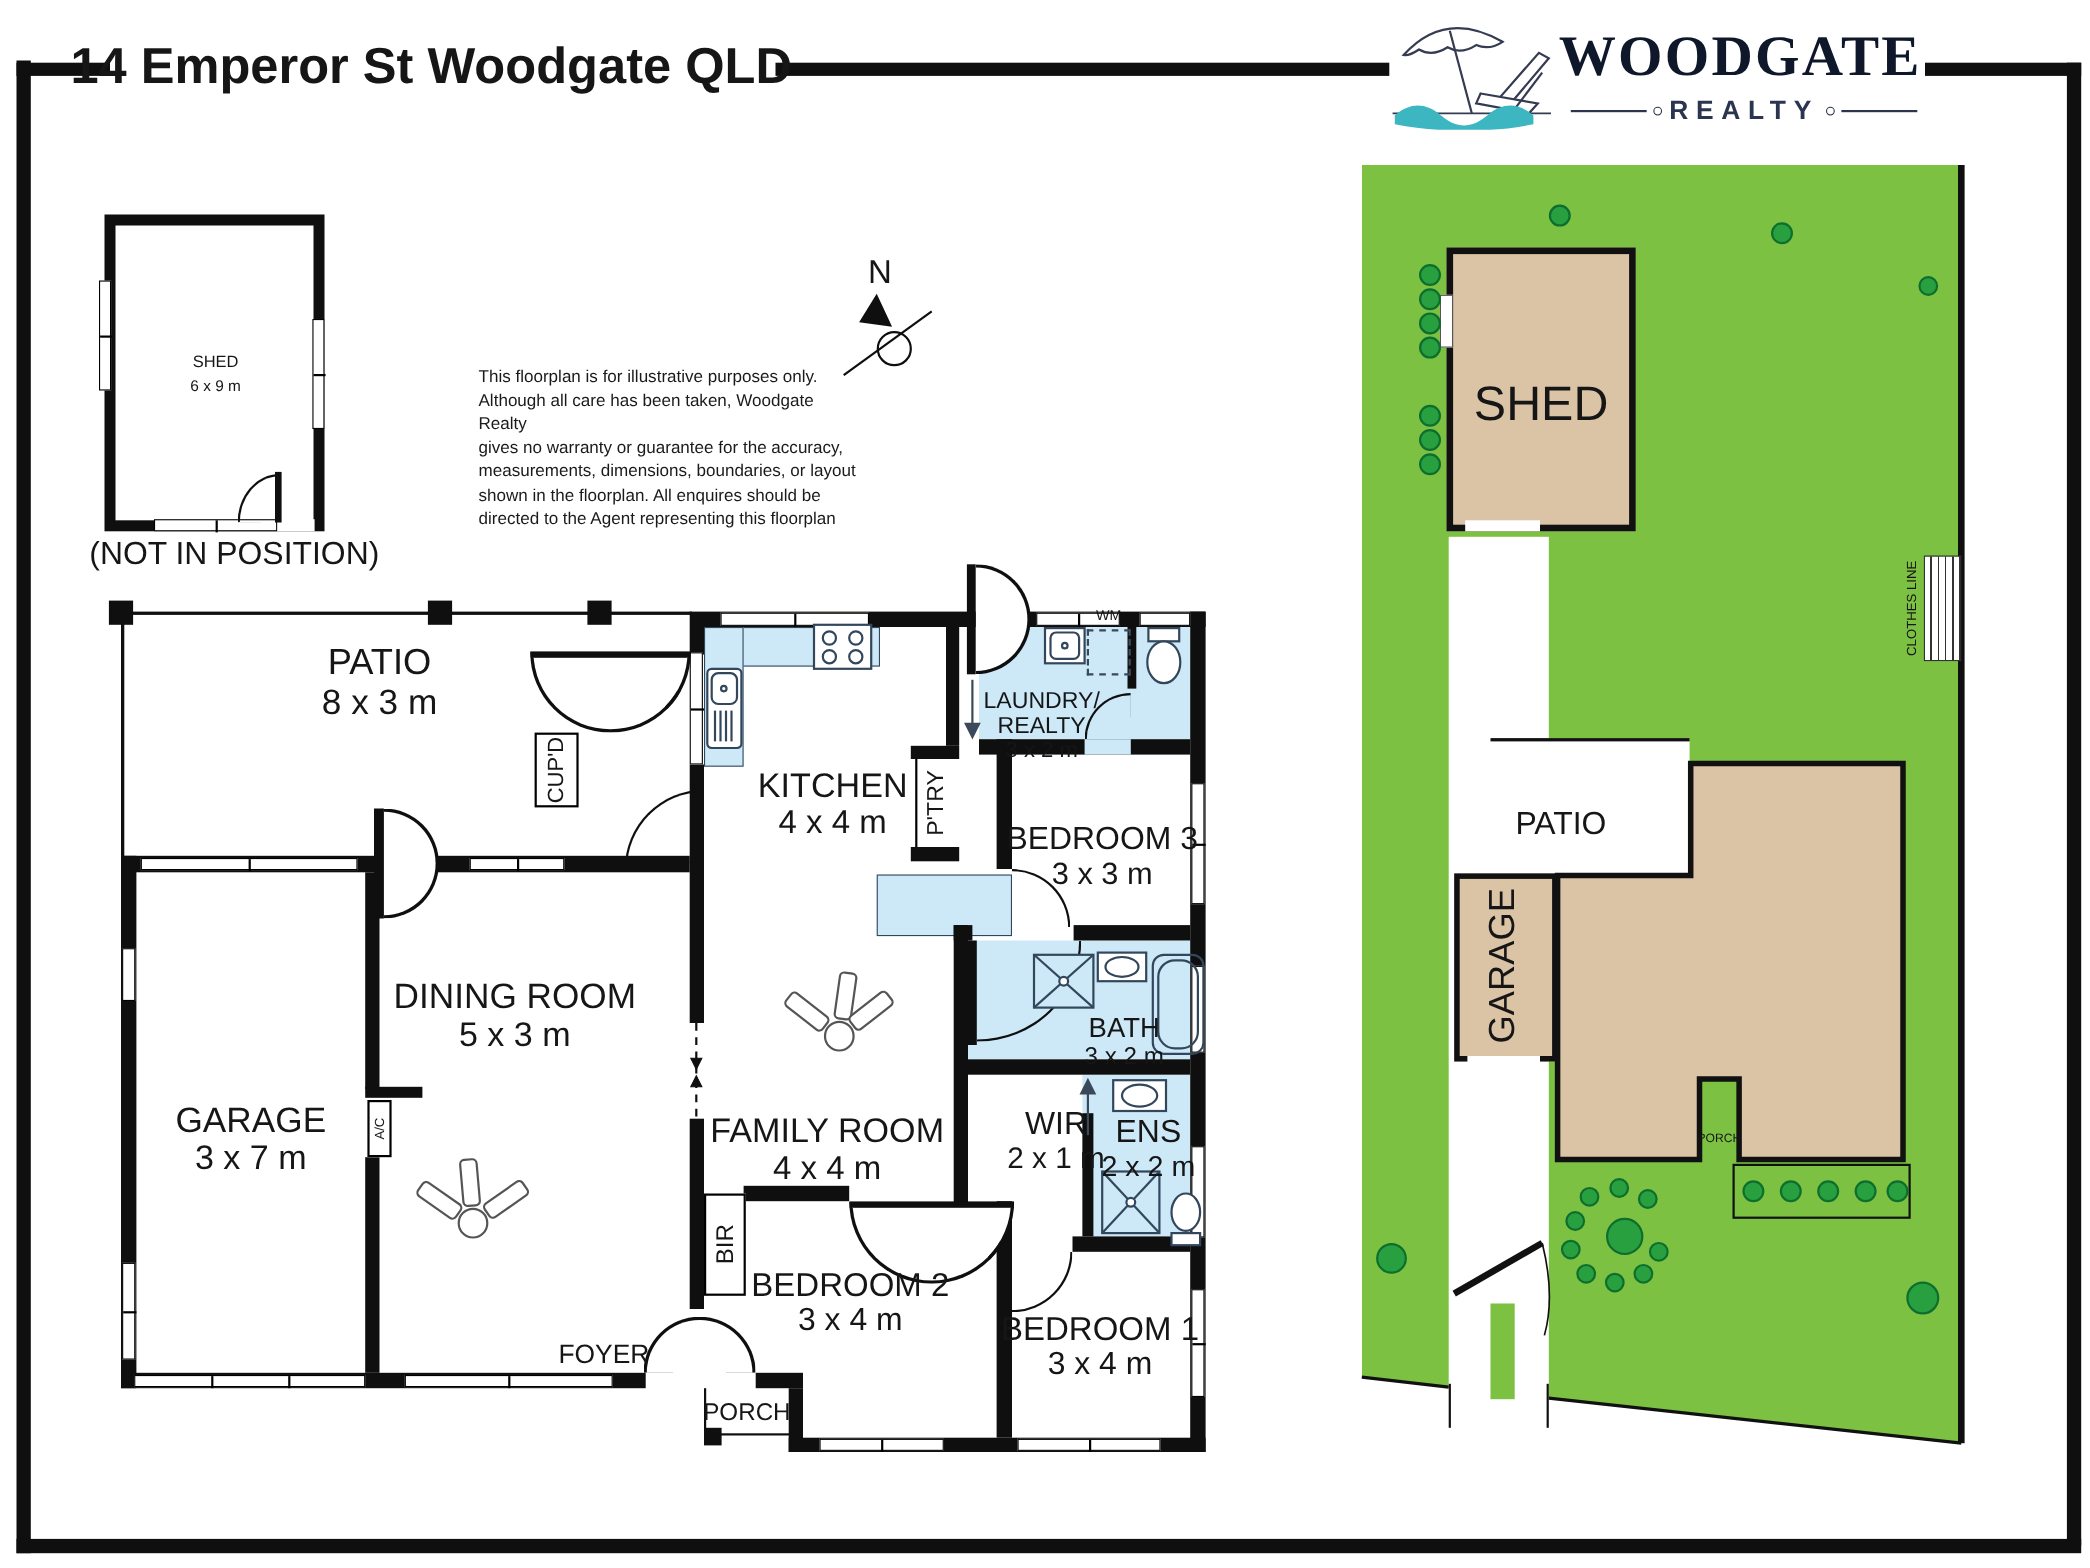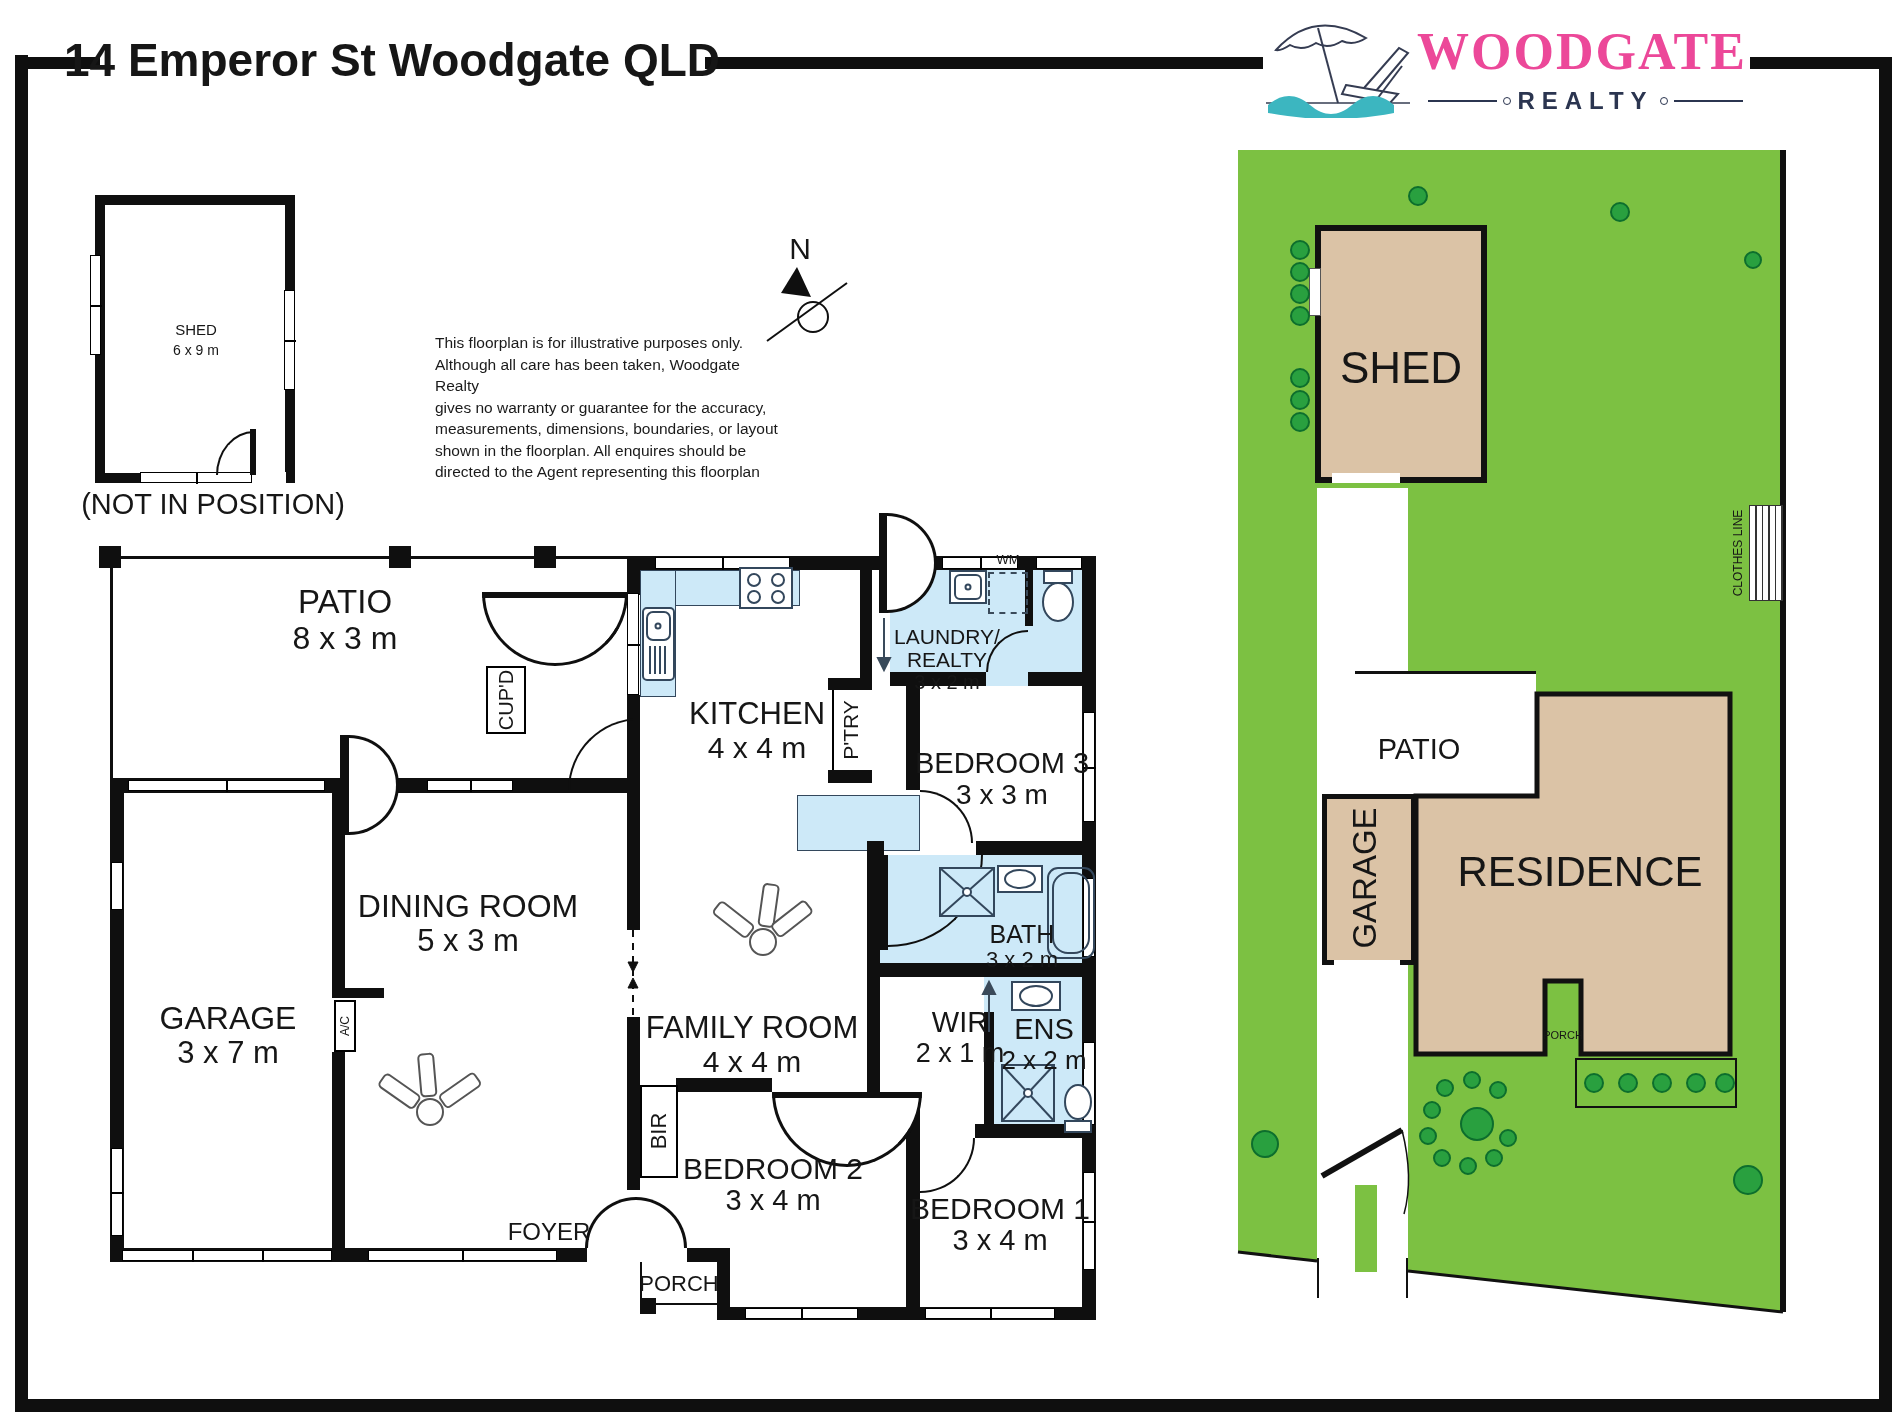--- a/index.html
+++ b/index.html
@@ -36,21 +36,21 @@
 
   <svg class="ovl" style="left:1262px;top:6px" width="150" height="112" viewBox="0 0 150 112">
     <path d="M14 44 Q52 2 104 32 Q92 40 80 35 Q66 44 54 37 Q40 46 28 39 Q19 45 14 44 Z" fill="#fff" stroke="#353c52" stroke-width="2"></path>
     <line x1="56" y1="22" x2="76" y2="97" stroke="#353c52" stroke-width="2"></line>
     <path d="M95 90 L137 42 L146 47 L108 92" fill="#fff" stroke="#353c52" stroke-width="2"></path>
     <path d="M84 79 L136 88 L128 97 L80 88 Z" fill="#fff" stroke="#353c52" stroke-width="2"></path>
     <line x1="140" y1="60" x2="112" y2="97" stroke="#353c52" stroke-width="2"></line>
     <line x1="4" y1="97" x2="148" y2="97" stroke="#353c52" stroke-width="1.5"></line>
     <path d="M6 99 c14,-12 28,-12 42,0 c14,12 28,12 42,0 c14,-12 28,-12 42,0 l0 8 c-42,8 -84,8 -126,0 Z" fill="#3cb6c0"></path>
   </svg>
-  <div class="lbl" style="left:1582px;top:52px;font-family:'Liberation Serif','DejaVu Serif',serif;font-size:52px;font-weight:bold;color:#ec4899;letter-spacing:2px;white-space:nowrap">WOODGATE</div>
+  <div class="lbl" style="left:1582px;top:52px;font-family:'Liberation Serif','DejaVu Serif',serif;font-size:52px;font-weight:bold;color:#0f172a;letter-spacing:2px;white-space:nowrap">WOODGATE</div>
   <div class="c" style="left:1428px;top:90px;width:315px;height:22px;display:flex;align-items:center;gap:6px">
     <div style="flex:1;height:2px;background:#2b3550"></div>
     <div style="width:6px;height:6px;border:1.5px solid #2b3550;border-radius:50%"></div>
     <div style="color:#2b3550;font-size:24px;letter-spacing:7px;font-weight:600">REALTY</div>
     <div style="width:6px;height:6px;border:1.5px solid #2b3550;border-radius:50%"></div>
     <div style="flex:1;height:2px;background:#2b3550"></div>
   </div>
 
   <div class="c" style="left:435px;top:332px;width:345px;font-size:15.5px;line-height:21.5px;white-space:pre-line">This floorplan is for illustrative purposes only.
 Although all care has been taken, Woodgate Realty
@@ -366,17 +366,16 @@
   <div class="lbl" style="left:679px;top:1284px;font-size:22px">PORCH</div>
   <div class="lbl" style="left:1008px;top:560px;font-size:13px">WM</div>
   <div class="vlbl" style="left:851px;top:730px;font-size:21px">P'TRY</div>
   <div class="vlbl" style="left:506px;top:700px;font-size:20px">CUP'D</div>
   <div class="vlbl" style="left:659px;top:1131px;font-size:22px">BIR</div>
   <div class="vlbl" style="left:345px;top:1026px;font-size:12px">A/C</div>
 
   <div class="lbl" style="left:1401px;top:368px;font-size:44px">SHED</div>
   <div class="lbl" style="left:1419px;top:750px;font-size:29px">PATIO</div>
   <div class="vlbl" style="left:1365px;top:878px;font-size:33px">GARAGE</div>
-  <div class="lbl" style="left:1580px;top:872px;font-size:42px">RESIDENCE</div>
   <div class="lbl" style="left:1563px;top:1035px;font-size:11px">PORCH</div>
   <div class="vlbl" style="left:1738px;top:553px;font-size:12px">CLOTHES LINE</div>
 
 </div>
 
 </body></html>

